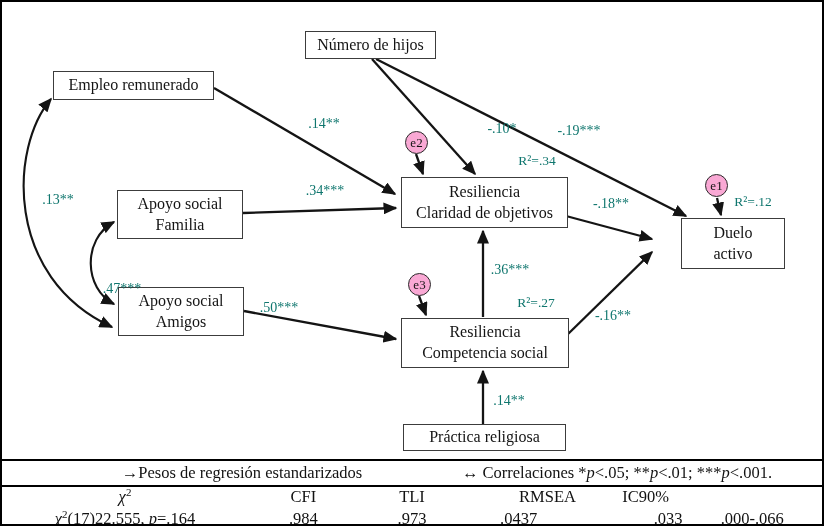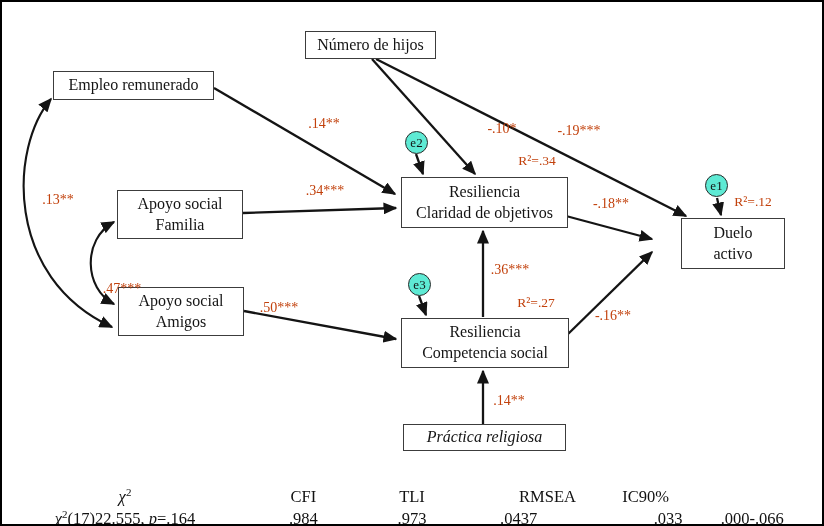--- a/index.html
+++ b/index.html
@@ -12,27 +12,27 @@
   .diagram { position:absolute; left:0; top:0; width:820px; height:457px; }
   .wires { position:absolute; left:0; top:0; }
   .box {
     position:absolute; background:#fff; border:1.5px solid #3c3c3c;
     display:flex; align-items:center; justify-content:center;
     text-align:center; white-space:pre-line;
     font-size:16px; line-height:1.3; color:#141414;
   }
   .ecirc {
     position:absolute; width:23px; height:23px; border:1.6px solid #2a2a2a;
-    border-radius:50%; background:#5eead4;
+    border-radius:50%; background:#f9a8d4;
     display:flex; align-items:center; justify-content:center;
     font-size:13px; color:#141414;
   }
   .lbl {
     position:absolute; transform:translate(-50%,-50%);
-    font-size:14px; white-space:nowrap; color:#c2410c; background:transparent;
+    font-size:14px; white-space:nowrap; color:#0f766e; background:transparent;
   }
   .r2 { font-size:13.5px; }
   .legendrow {
     position:absolute; left:0; top:457px; width:820px; height:28px;
     border-top:2px solid #000; border-bottom:2px solid #000;
     display:flex; align-items:center; font-size:16.5px;
   }
   .legend-left { width:50%; text-align:center; padding-left:70px; }
   .legend-right { width:50%; text-align:center; }
   .statsrow { position:absolute; left:0; width:820px; display:flex; font-size:16.5px; }
@@ -85,21 +85,21 @@
     <div class="box" style="left:115px; top:188px; width:126px; height:49px;">Apoyo social
 Familia</div>
     <div class="box" style="left:116px; top:285px; width:126px; height:49px;">Apoyo social
 Amigos</div>
     <div class="box" style="left:399px; top:175px; width:167px; height:51px;">Resiliencia
 Claridad de objetivos</div>
     <div class="box" style="left:399px; top:316px; width:168px; height:50px;">Resiliencia
 Competencia social</div>
     <div class="box" style="left:655px; top:216px; width:104px; height:51px;margin-left:24px;">Duelo
 activo</div>
-    <div class="box" style="left:401px; top:422px; width:163px; height:27px;font-style:italic;">Práctica religiosa</div>
+    <div class="box" style="left:401px; top:422px; width:163px; height:27px;">Práctica religiosa</div>
 
     <div class="ecirc" style="left:403px; top:129px;">e2</div>
     <div class="ecirc" style="left:406px; top:271px;">e3</div>
     <div class="ecirc" style="left:703px; top:172px;">e1</div>
 
     <div class="lbl" style="left:322px; top:122px;">.14**</div>
     <div class="lbl" style="left:323px; top:189px;">.34***</div>
     <div class="lbl" style="left:277px; top:306px;">.50***</div>
     <div class="lbl" style="left:500px; top:127px;">-.10*</div>
     <div class="lbl" style="left:577px; top:129px;">-.19***</div>
@@ -108,20 +108,24 @@
     <div class="lbl" style="left:611px; top:314px;">-.16**</div>
     <div class="lbl" style="left:507px; top:399px;">.14**</div>
     <div class="lbl" style="left:56px; top:198px;">.13**</div>
     <div class="lbl" style="left:120px; top:255px;margin-top:32px;">.47***</div>
 
     <div class="lbl r2" style="left:535px; top:159px;">R²=.34</div>
     <div class="lbl r2" style="left:534px; top:301px;">R²=.27</div>
     <div class="lbl r2" style="left:751px; top:200px;">R²=.12</div>
   </div>
 
+  <div class="legendrow">
+    <div class="legend-left">→Pesos de regresión estandarizados</div>
+    <div class="legend-right"><span>↔ Correlaciones *</span><span class="it">p</span><span>&lt;.05; **</span><span class="it">p</span><span>&lt;.01; ***</span><span class="it">p</span><span>&lt;.001.</span></div>
+  </div>
 
   <div class="statsrow hdr">
     <div class="c1"><span class="it">χ</span><sup>2</sup></div>
     <div class="c2">CFI</div>
     <div class="c3">TLI</div>
     <div class="c5">RMSEA</div>
     <div class="c6">IC90%</div>
   </div>
   <div class="statsrow val">
     <div class="c1"><span class="it">χ</span><sup>2</sup><span>(17)22.555, </span><span class="it">p</span><span>=.164</span></div>

